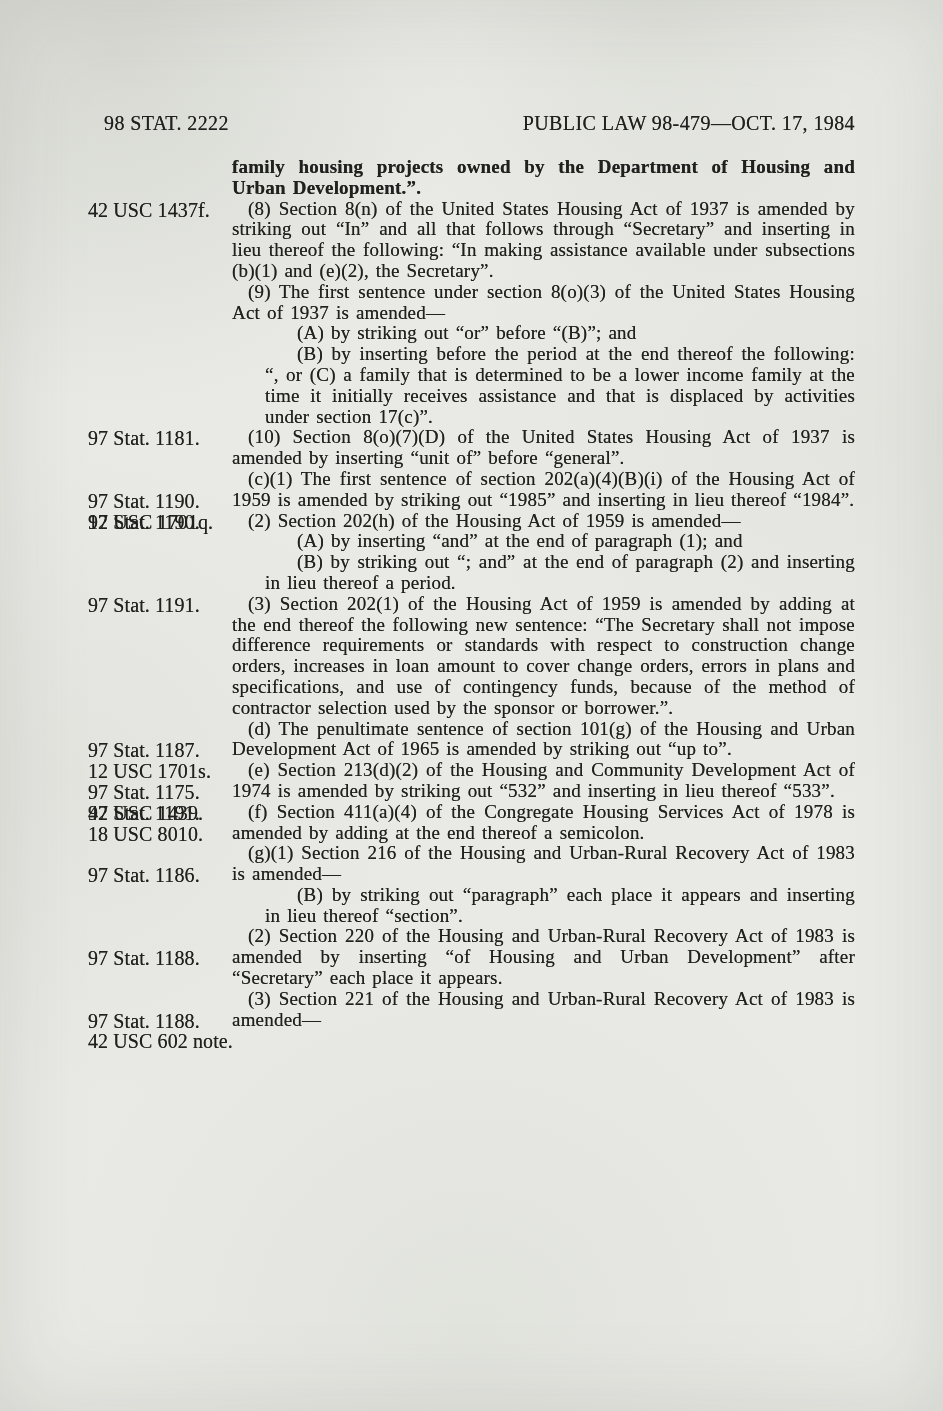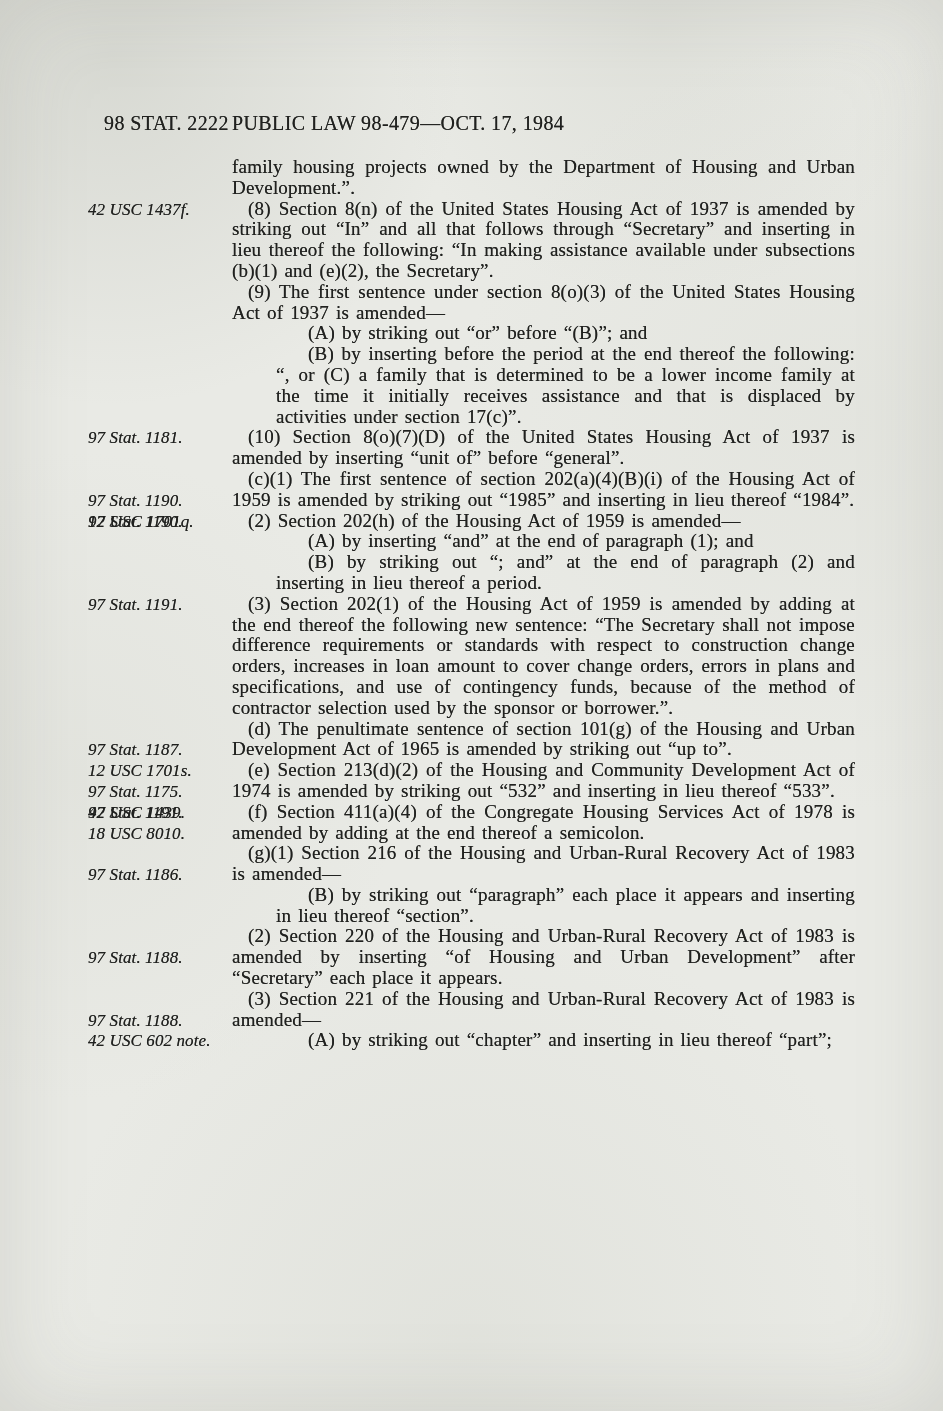--- a/index.html
+++ b/index.html
@@ -25,53 +25,52 @@
     position: absolute;
     top: 112px;
     left: 88px;
     right: 88px;
     height: 26px;
     font-size: 20px;
     letter-spacing: 0.4px;
     text-shadow: 0 0 0.6px rgba(32,33,31,0.75);
   }
   .stat-number { position: absolute; left: 16px; top: 0; }
-  .law-title   { position: absolute; left: 144px; width: 623px; top: 0; text-align: left; }
+  .law-title   { position: absolute; left: 144px; width: 623px; top: 0; text-align: right; }
 
   .body-col {
     position: absolute;
     left: 232px;
     top: 157px;
     width: 623px;
     font-size: 19px;
     line-height: 20.8px;
     text-align: justify;
     letter-spacing: 0.2px;
     word-spacing: 2px;
     text-shadow: 0 0 0.6px rgba(32,33,31,0.72);
   }
 
   .body-col p { margin: 0; position: relative; }
-  p.cont { text-indent: 0; }
+  p.cont { text-indent: 0; font-weight: bold; }
   p.para { text-indent: 16px; }
-  p.sub  { margin-left: 44px; text-indent: 32px; }
+  p.sub  { margin-left: 33px; text-indent: 32px; }
 
   .margin-note {
     position: absolute;
     left: -144px;
     width: 142px;
-    font-size: 17px;
+    font-size: 20px;
     line-height: 20.8px;
     letter-spacing: 0.1px;
     word-spacing: 0;
     text-align: left;
     text-indent: 0;
     white-space: nowrap;
     text-shadow: 0 0 0.5px rgba(32,33,31,0.7);
-    font-style: italic;
   }
   .off0 { top: 1px; }
   .off1 { top: 21.8px; }
   .off2 { top: 42.6px; }
 </style>
 </head>
 <body>
 
 <div class="page">
 
@@ -164,21 +163,18 @@
       <span class="margin-note off1">97 Stat. 1188.</span>
       <span class="ptext">(2) Section 220 of the Housing and Urban-Rural Recovery Act of 1983 is amended by inserting “of Housing and Urban Development” after “Secretary” each place it appears.</span>
     </p>
 
     <p class="para">
       <span class="margin-note off1">97 Stat. 1188.</span>
       <span class="margin-note off2">42 USC 602 note.</span>
       <span class="ptext">(3) Section 221 of the Housing and Urban-Rural Recovery Act of 1983 is amended—</span>
     </p>
 
-    <p class="sub">
-      <span class="ptext">(A) by striking out “chapter” and inserting in lieu thereof “part”;</span>
-    </p>
 
 
 
 
   </div>
 </div>
 
 </body></html>

